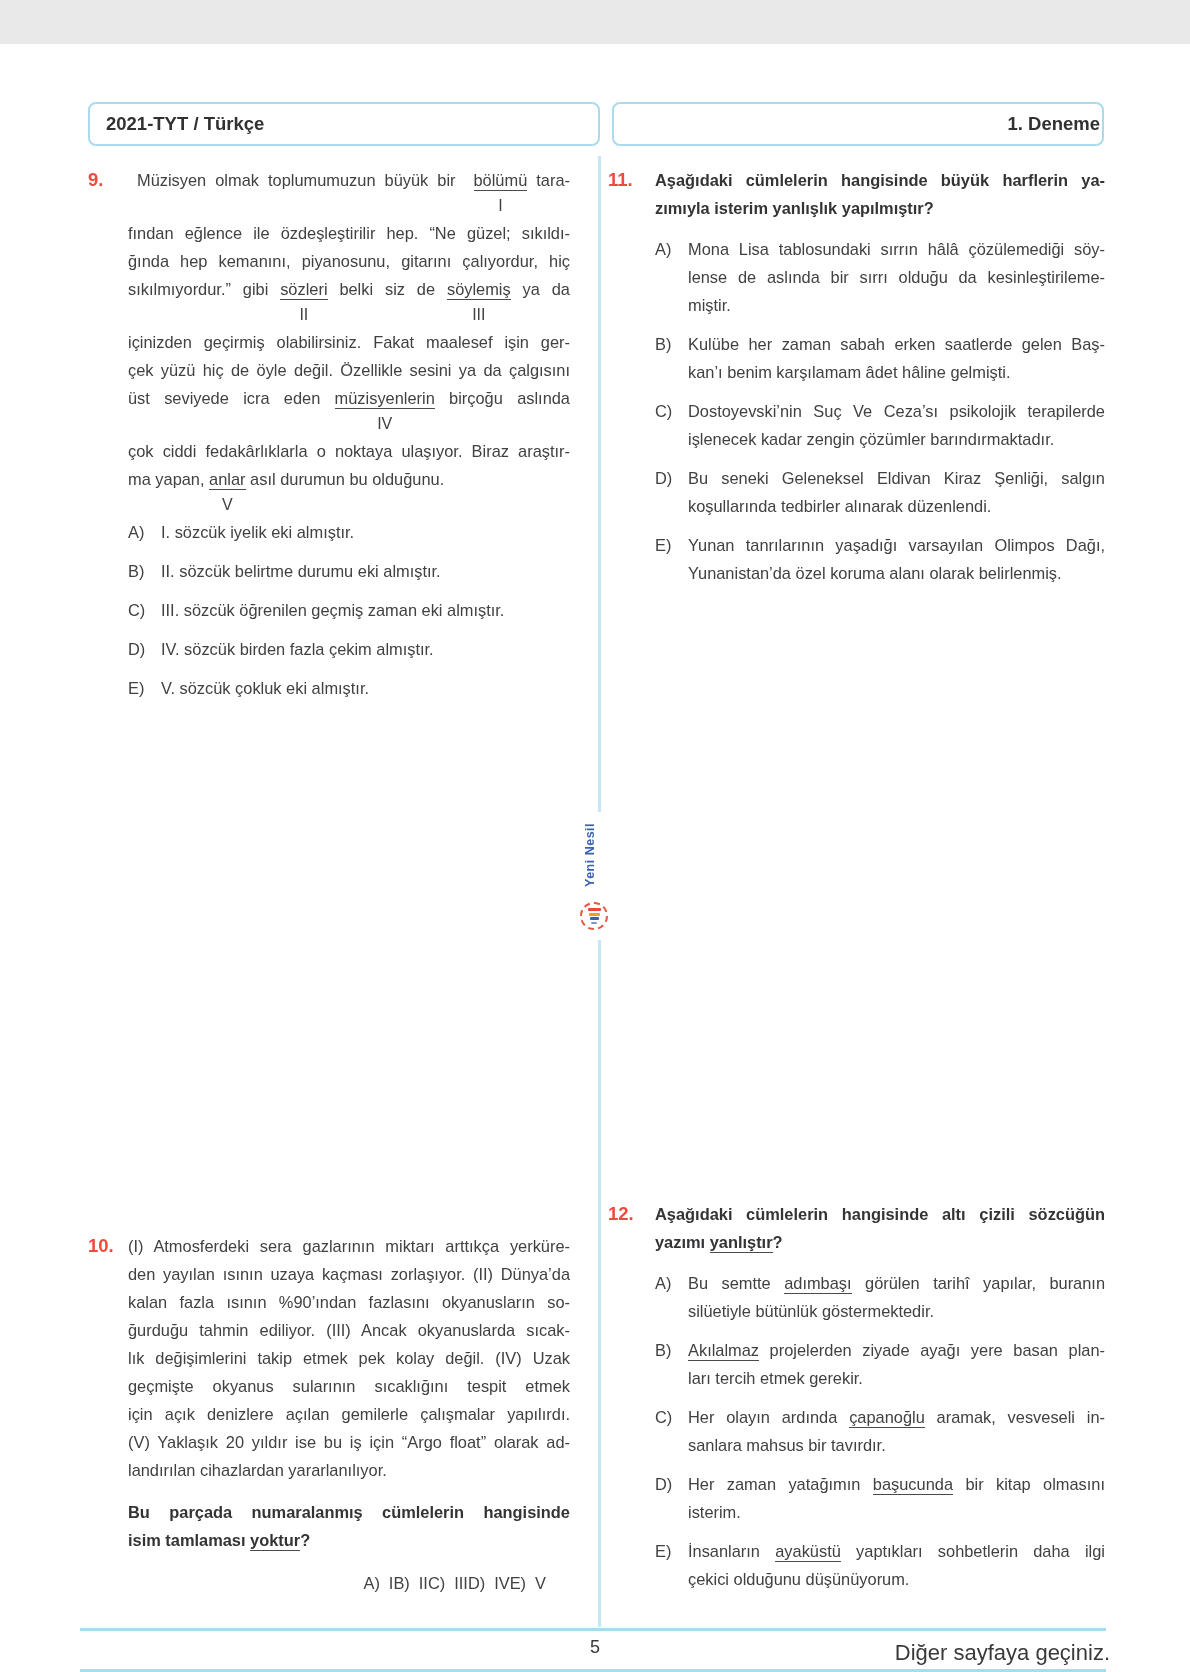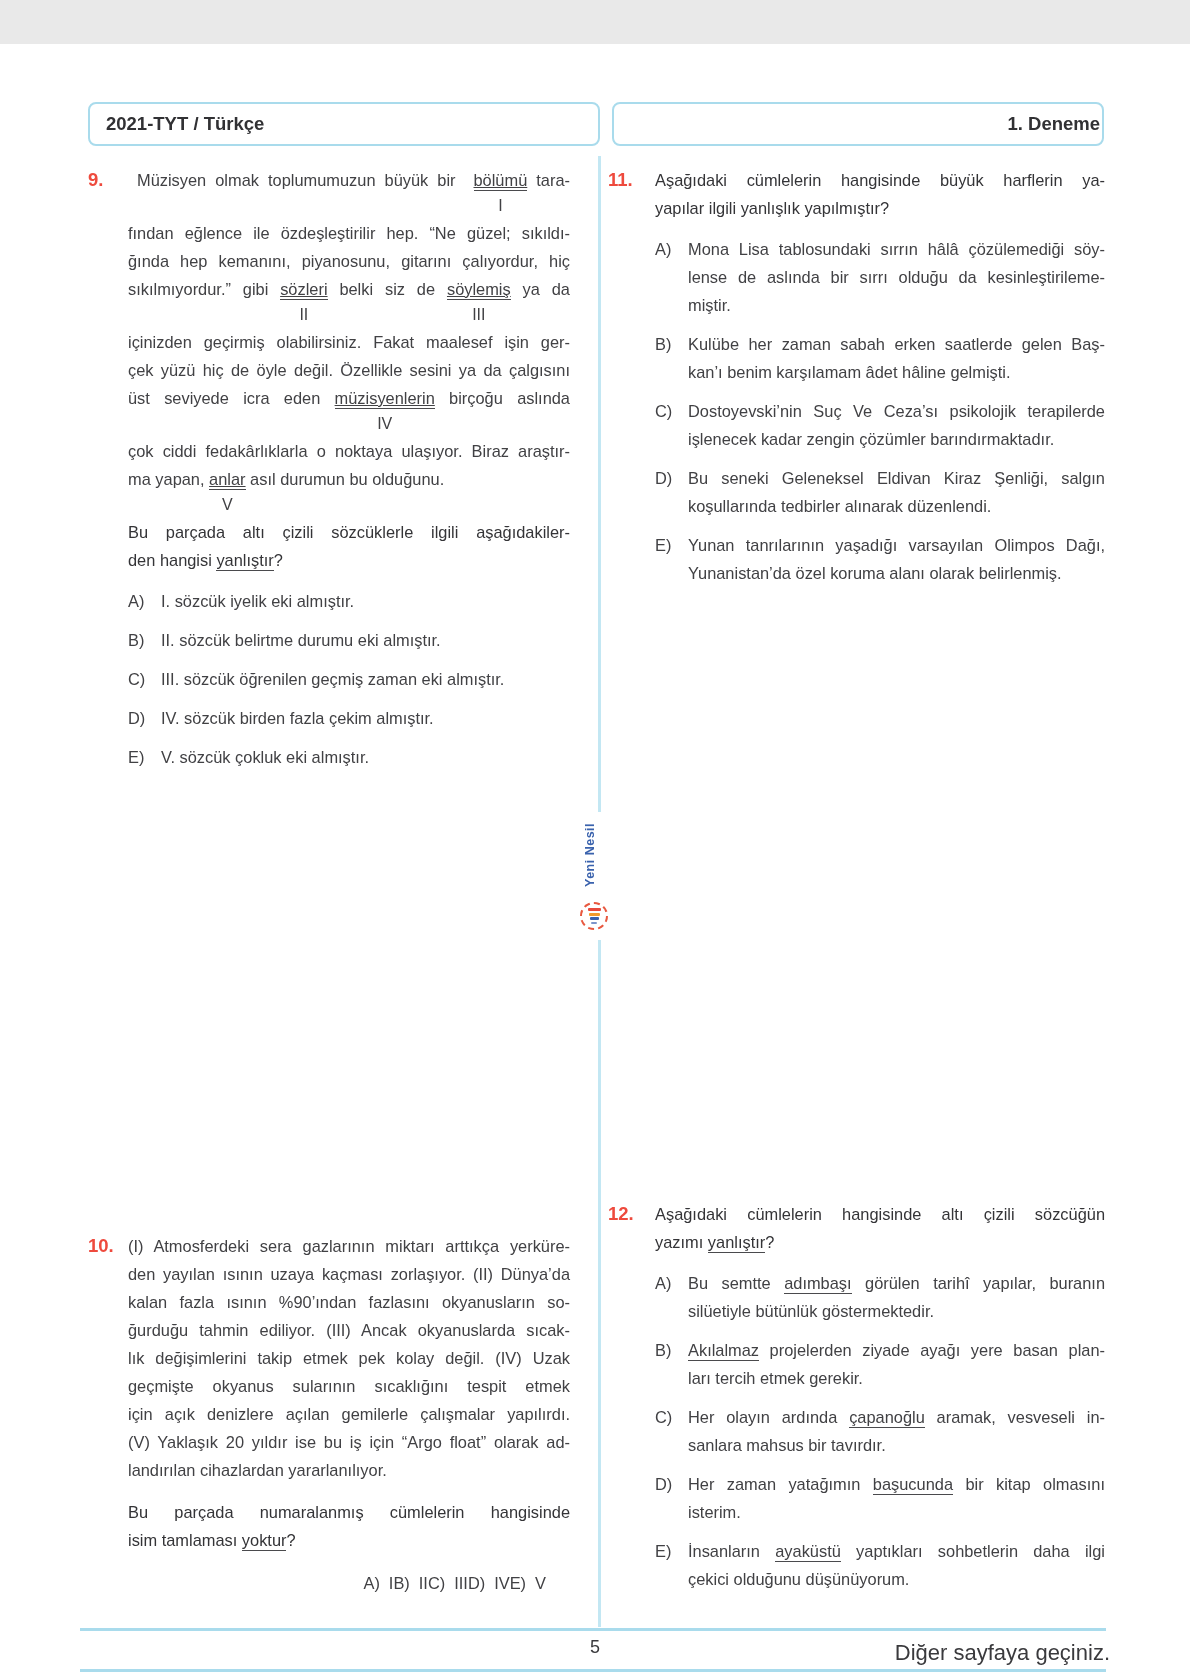--- a/index.html
+++ b/index.html
@@ -44,26 +44,26 @@
   #q11{left:608px; top:122px;  width:497px;}
   #q12{left:608px; top:1156px; width:497px;}
   .qnum{flex:none; width:40px; color:#ee4a3d; font-weight:bold; font-size:18.5px; line-height:28px;}
   #q11 .qnum, #q12 .qnum{width:47px;}
   .qbody{flex:1; font-size:16.4px; line-height:28px;}
   .line{text-align:justify;}
   .line.j{text-align-last:justify;}
   .line.gap{margin-bottom:25px;}
   .line.ind{text-indent:9px;}
   .u{border-bottom:1.6px solid #4a4a4d; padding-bottom:.5px;}
-  .uw{position:relative; display:inline-block;text-decoration:underline;}
+  .uw{position:relative; display:inline-block;}
   .uw .num{
     position:absolute; top:26px; left:50%; transform:translateX(-50%);
     font-size:16px; color:#414144; border:none; font-weight:normal;
   }
-  .stem{font-weight:normal; color:#343437; margin-top:14px;}
+  .stem{font-weight:bold; color:#343437; margin-top:14px;}
   .opts{margin-top:13px;}
   .opt{display:flex; margin-bottom:11px;}
   .opt-label{flex:none; width:33px;}
   .opt-text{flex:1;}
   .inline-opts{display:flex; justify-content:flex-end; margin-top:15px; width:418px;}
   .iopt .lbl{margin-right:9px;}
   
   .fline{position:absolute; left:80px; width:1026px; height:2.5px; background:#a9dbec;}
   #fline-top{top:1584px;}
   #fline-bottom{top:1625px;}
@@ -99,24 +99,20 @@
           <div class="line j gap ind"><span>Müzisyen olmak toplumumuzun büyük bir </span><span class="uw"><span class="u">bölümü</span><span class="num">I</span></span><span> tara-</span></div>
           <div class="line j"><span>fından eğlence ile özdeşleştirilir hep. “Ne güzel; sıkıldı-</span></div>
           <div class="line j"><span>ğında hep kemanını, piyanosunu, gitarını çalıyordur, hiç</span></div>
           <div class="line j gap"><span>sıkılmıyordur.” gibi </span><span class="uw"><span class="u">sözleri</span><span class="num">II</span></span><span> belki siz de </span><span class="uw"><span class="u">söylemiş</span><span class="num">III</span></span><span> ya da</span></div>
           <div class="line j"><span>içinizden geçirmiş olabilirsiniz. Fakat maalesef işin ger-</span></div>
           <div class="line j"><span>çek yüzü hiç de öyle değil. Özellikle sesini ya da çalgısını</span></div>
           <div class="line j gap"><span>üst seviyede icra eden </span><span class="uw"><span class="u">müzisyenlerin</span><span class="num">IV</span></span><span> birçoğu aslında</span></div>
           <div class="line j"><span>çok ciddi fedakârlıklarla o noktaya ulaşıyor. Biraz araştır-</span></div>
           <div class="line gap"><span>ma yapan, </span><span class="uw"><span class="u">anlar</span><span class="num">V</span></span><span> asıl durumun bu olduğunu.</span></div>
         </div>
-      <div class="stem">
-          <div class="line j"><span>Bu parçada altı çizili sözcüklerle ilgili aşağıdakiler-</span></div>
-          <div class="line"><span>den hangisi </span><span class="u">yanlıştır</span><span>?</span></div>
-        </div>
       <div class="opts">
         <div class="opt">
           <span class="opt-label">A)</span>
           <div class="opt-text">
               <div class="line"><span>I. sözcük iyelik eki almıştır.</span></div>
             </div>
         </div>
         <div class="opt">
           <span class="opt-label">B)</span>
           <div class="opt-text">
@@ -171,21 +167,21 @@
         <span class="iopt"><span class="lbl">E)</span><span>V</span></span>
       </div>
     </div>
   </section>
 
   <section class="question" id="q11">
     <div class="qnum">11.</div>
     <div class="qbody">
       <div class="stem" style="margin-top:0">
           <div class="line j"><span>Aşağıdaki cümlelerin hangisinde büyük harflerin ya-</span></div>
-          <div class="line"><span>yapılar ilgili yanlışlık yapılmıştır?</span></div>
+          <div class="line"><span>zımıyla isterim yanlışlık yapılmıştır?</span></div>
         </div>
       <div class="opts">
         <div class="opt">
           <span class="opt-label">A)</span>
           <div class="opt-text">
               <div class="line j"><span>Mona Lisa tablosundaki sırrın hâlâ çözülemediği söy-</span></div>
               <div class="line j"><span>lense de aslında bir sırrı olduğu da kesinleştirileme-</span></div>
               <div class="line"><span>miştir.</span></div>
             </div>
         </div>

